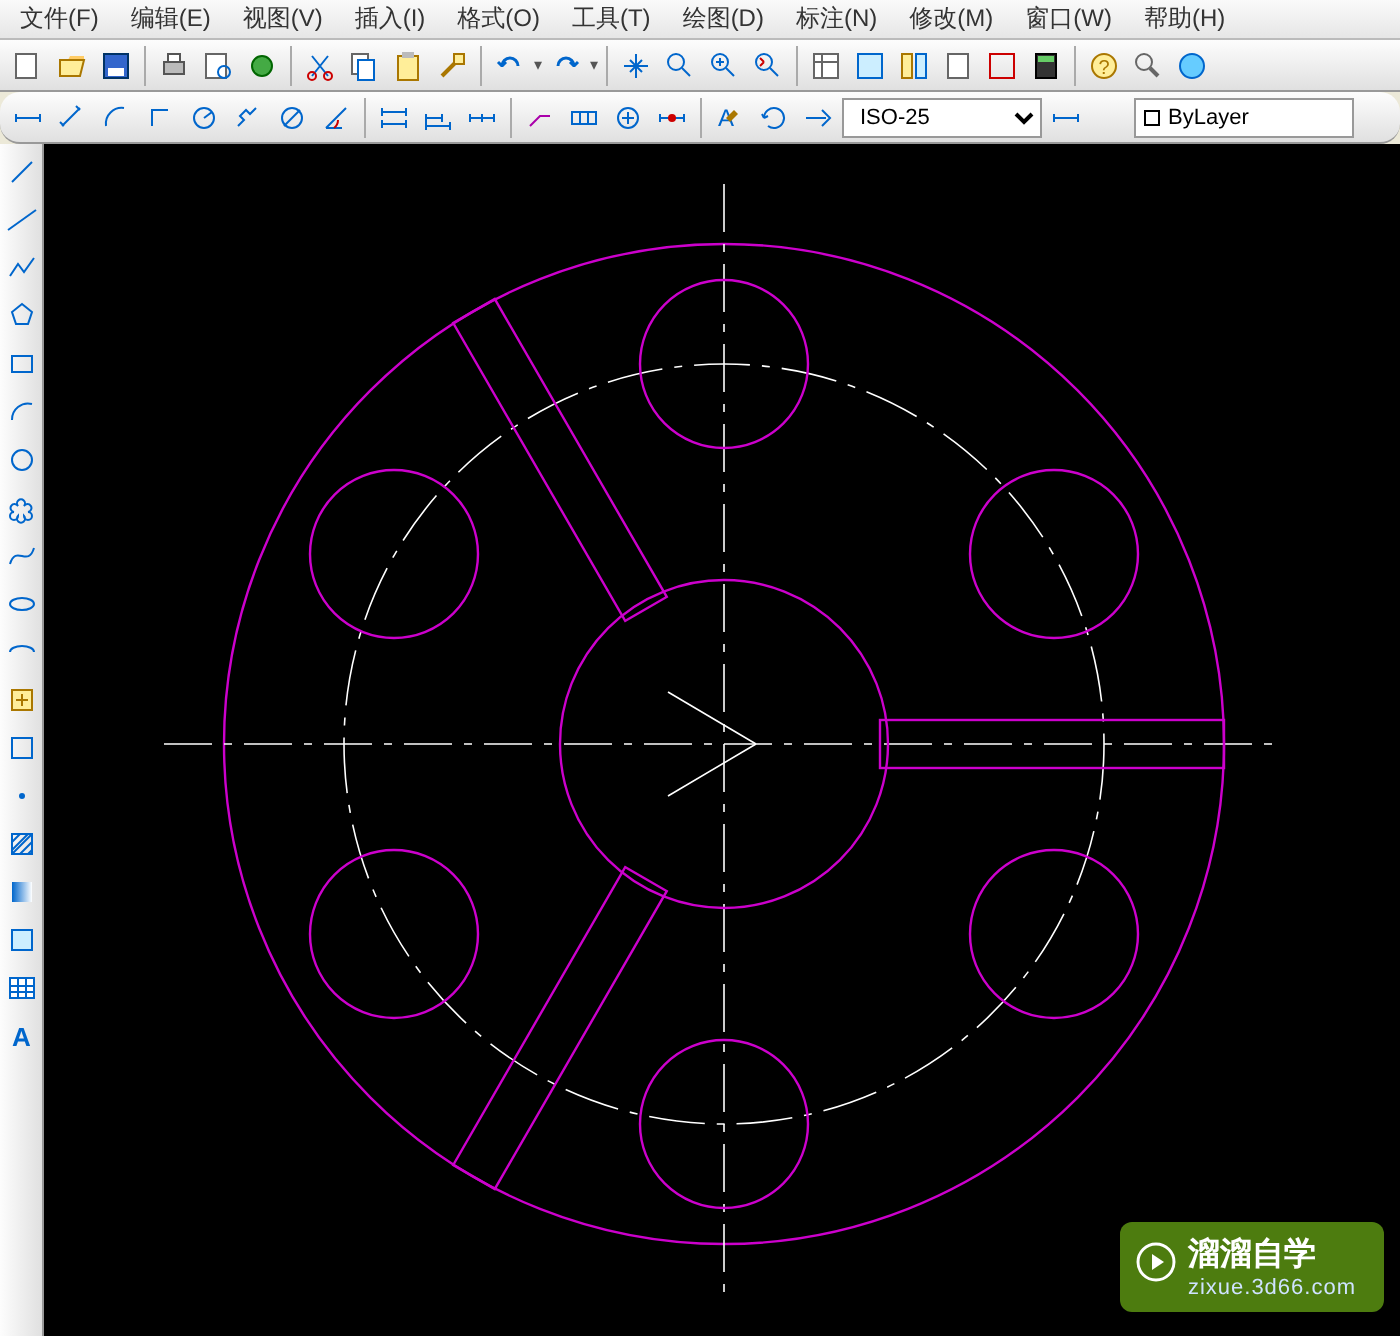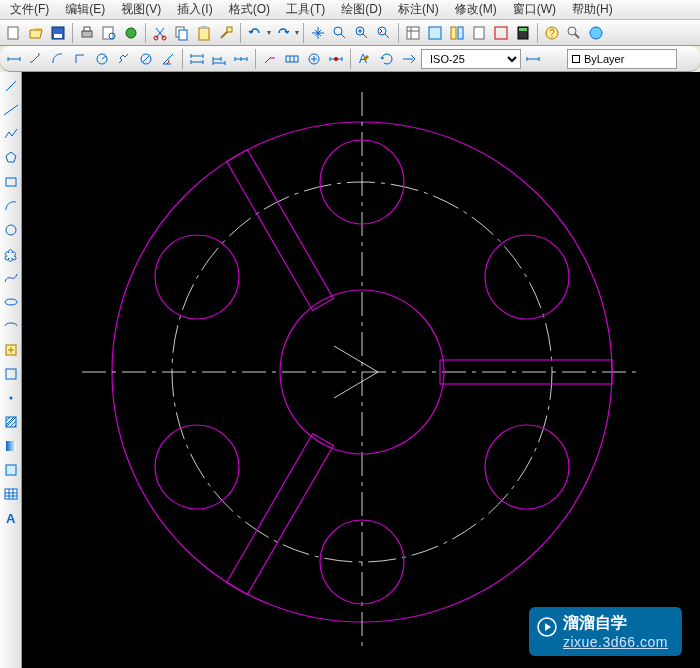--- a/index.html
+++ b/index.html
@@ -9,22 +9,22 @@
   .toolbar { height: 26px; background: linear-gradient(#fdfdfd,#e0e0e0); border-bottom: 1px solid #999; display: flex; align-items: center; padding: 0 4px; gap: 2px; }
   .tool-btn { width: 20px; height: 20px; display: flex; align-items: center; justify-content: center; border: 1px solid transparent; }
   .tool-sep { width: 1px; height: 20px; background: #aaa; margin: 0 2px; }
   .toolbar2 { height: 26px; background: linear-gradient(#fdfdfd,#e0e0e0); border-bottom: 1px solid #999; display: flex; align-items: center; padding: 0 4px; gap: 2px; border-radius: 10px; }
   .combo { height: 20px; border: 1px solid #999; background: #fff; font-size: 11px; padding: 1px 4px; }
   .combo-iso { width: 100px; }
   .combo-layer { width: 110px; }
   .content { position: absolute; top: 72px; left: 22px; right: 0; bottom: 0; background: #000; }
   .side-toolbar { position: absolute; top: 72px; left: 0; width: 22px; bottom: 0; background: linear-gradient(90deg,#fdfdfd,#e0e0e0); border-right: 1px solid #999; display: flex; flex-direction: column; align-items: center; padding-top: 4px; gap: 4px; }
   svg.canvas { width: 100%; height: 100%; }
-  .watermark { position: absolute; bottom: 12px; right: 18px; background: #0369a1; color: #fff; font-size: 16px; padding: 6px 14px 6px 34px; border-radius: 6px; font-weight: 700; }
-  .watermark .sub { display: block; font-size: 14px; font-weight: 400; color: #cfe3ff; letter-spacing: 0.5px; text-decoration: underline; }
+  .watermark { position: absolute; bottom: 12px; right: 8px; background: #4d7c0f; color: #fff; font-size: 16px; padding: 6px 14px 6px 34px; border-radius: 6px; font-weight: 700; }
+  .watermark .sub { display: block; font-size: 11px; font-weight: 400; color: #cfe3ff; letter-spacing: 0.5px; }
   .watermark .play { position: absolute; left: 8px; top: 10px; }
   .sq { width:8px; height:8px; border:1px solid #000; background:#fff; display:inline-block; margin-right:4px;}
 </style>
 </head>
 <body>
 
 <div class="menubar">
   <span class="menu-item">文件(F)</span>
   <span class="menu-item">编辑(E)</span>
   <span class="menu-item">视图(V)</span>

